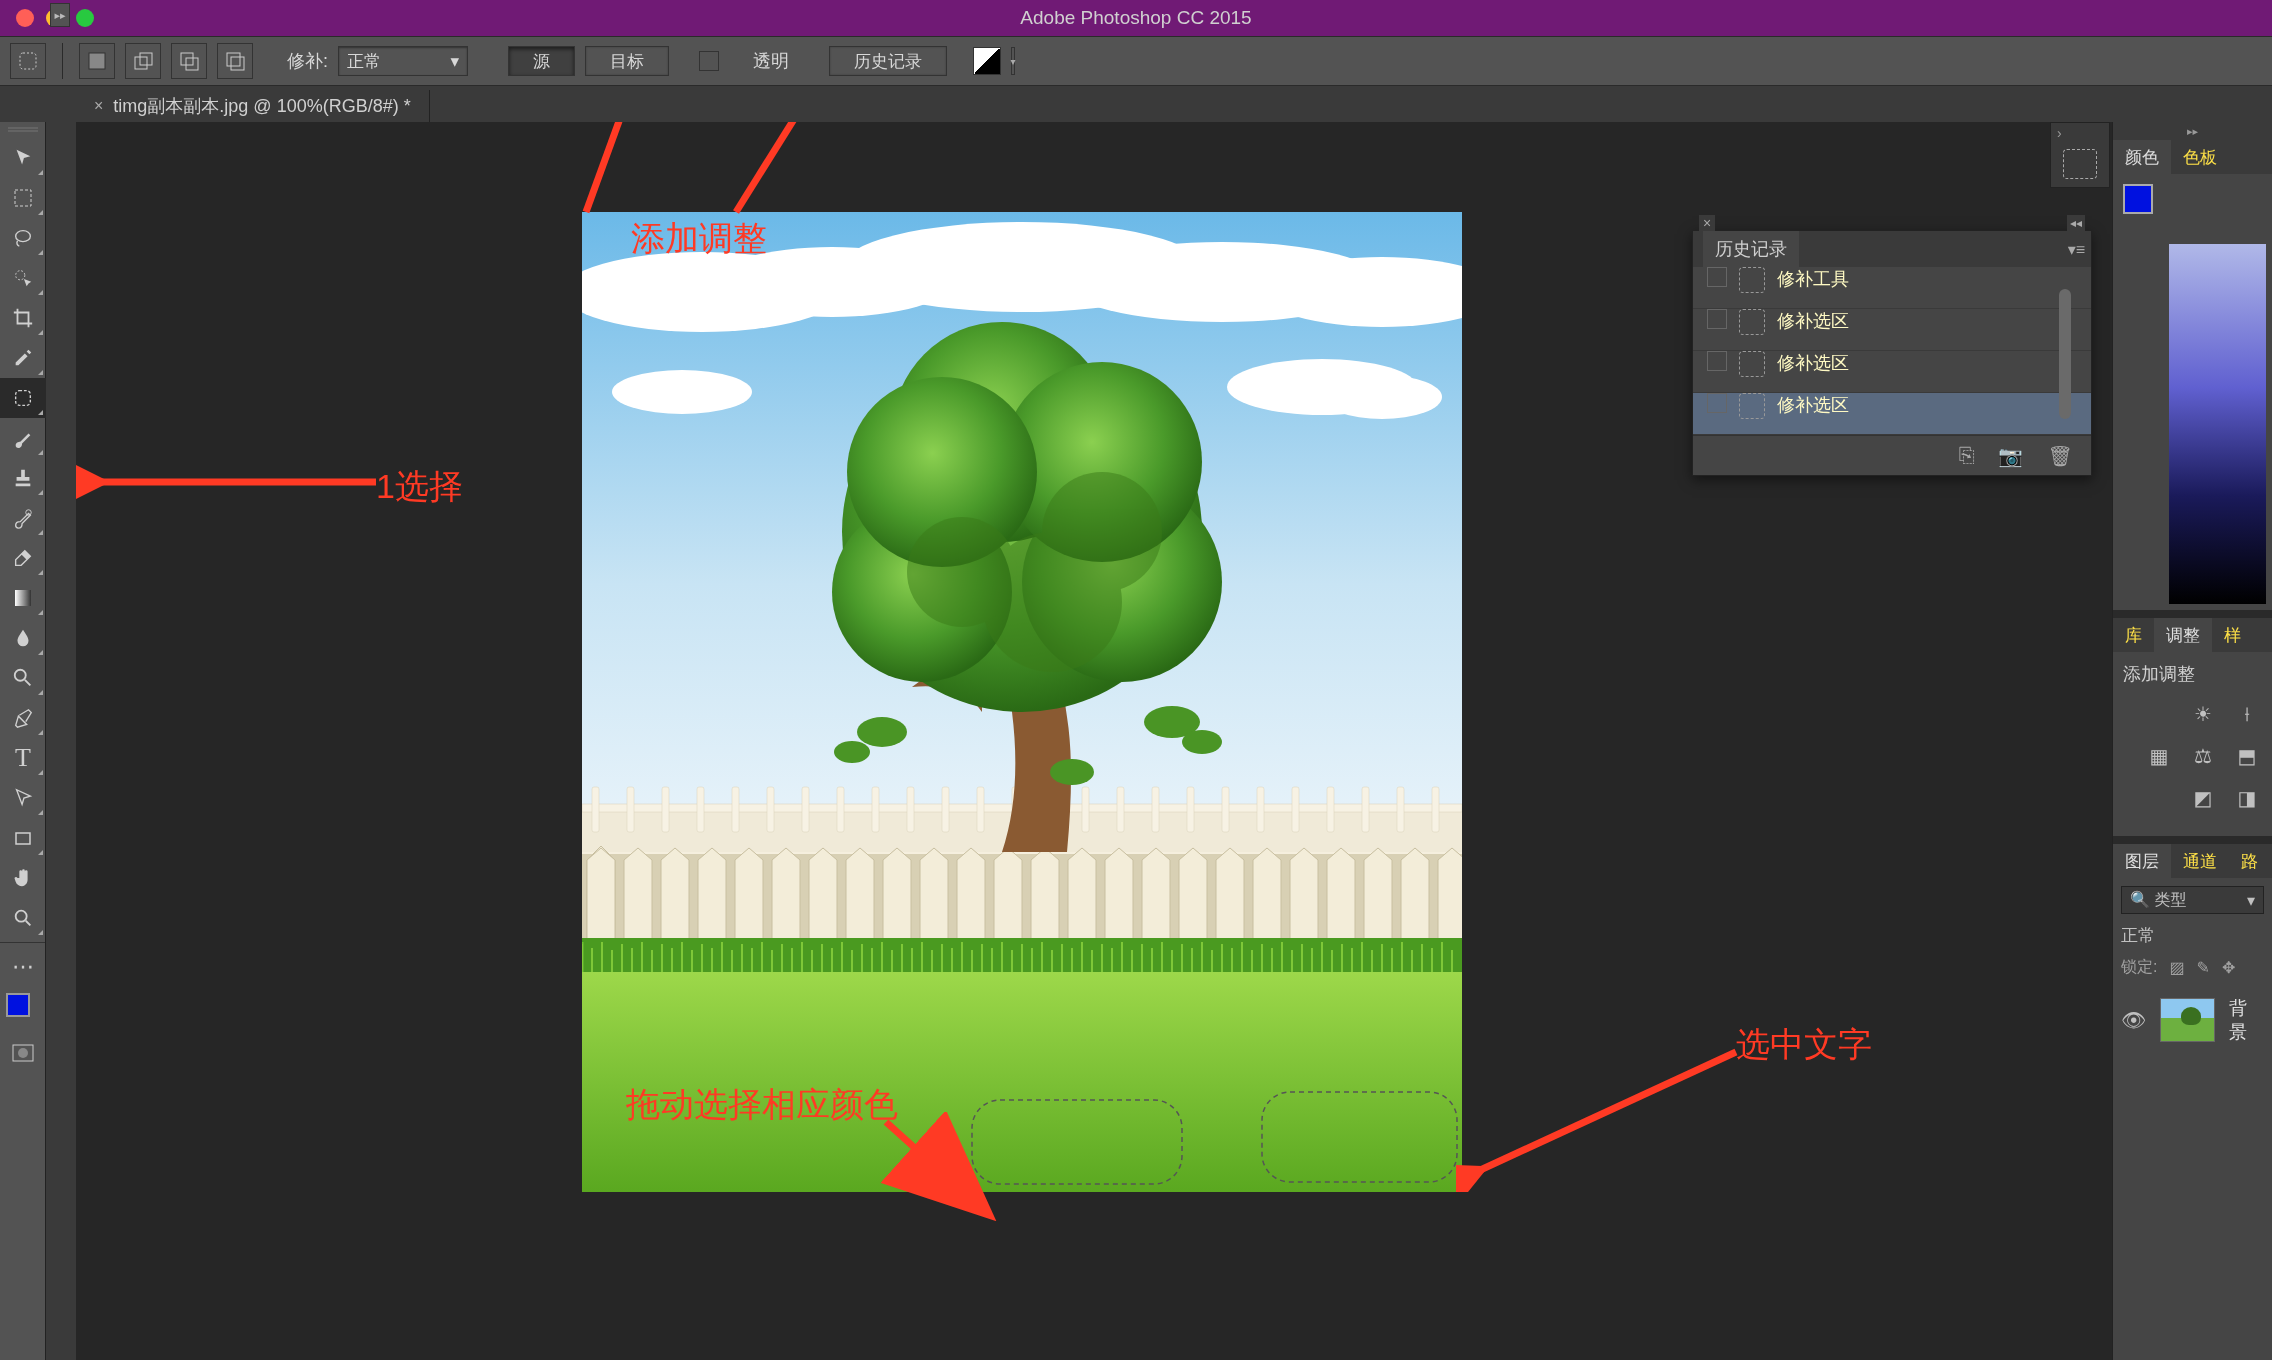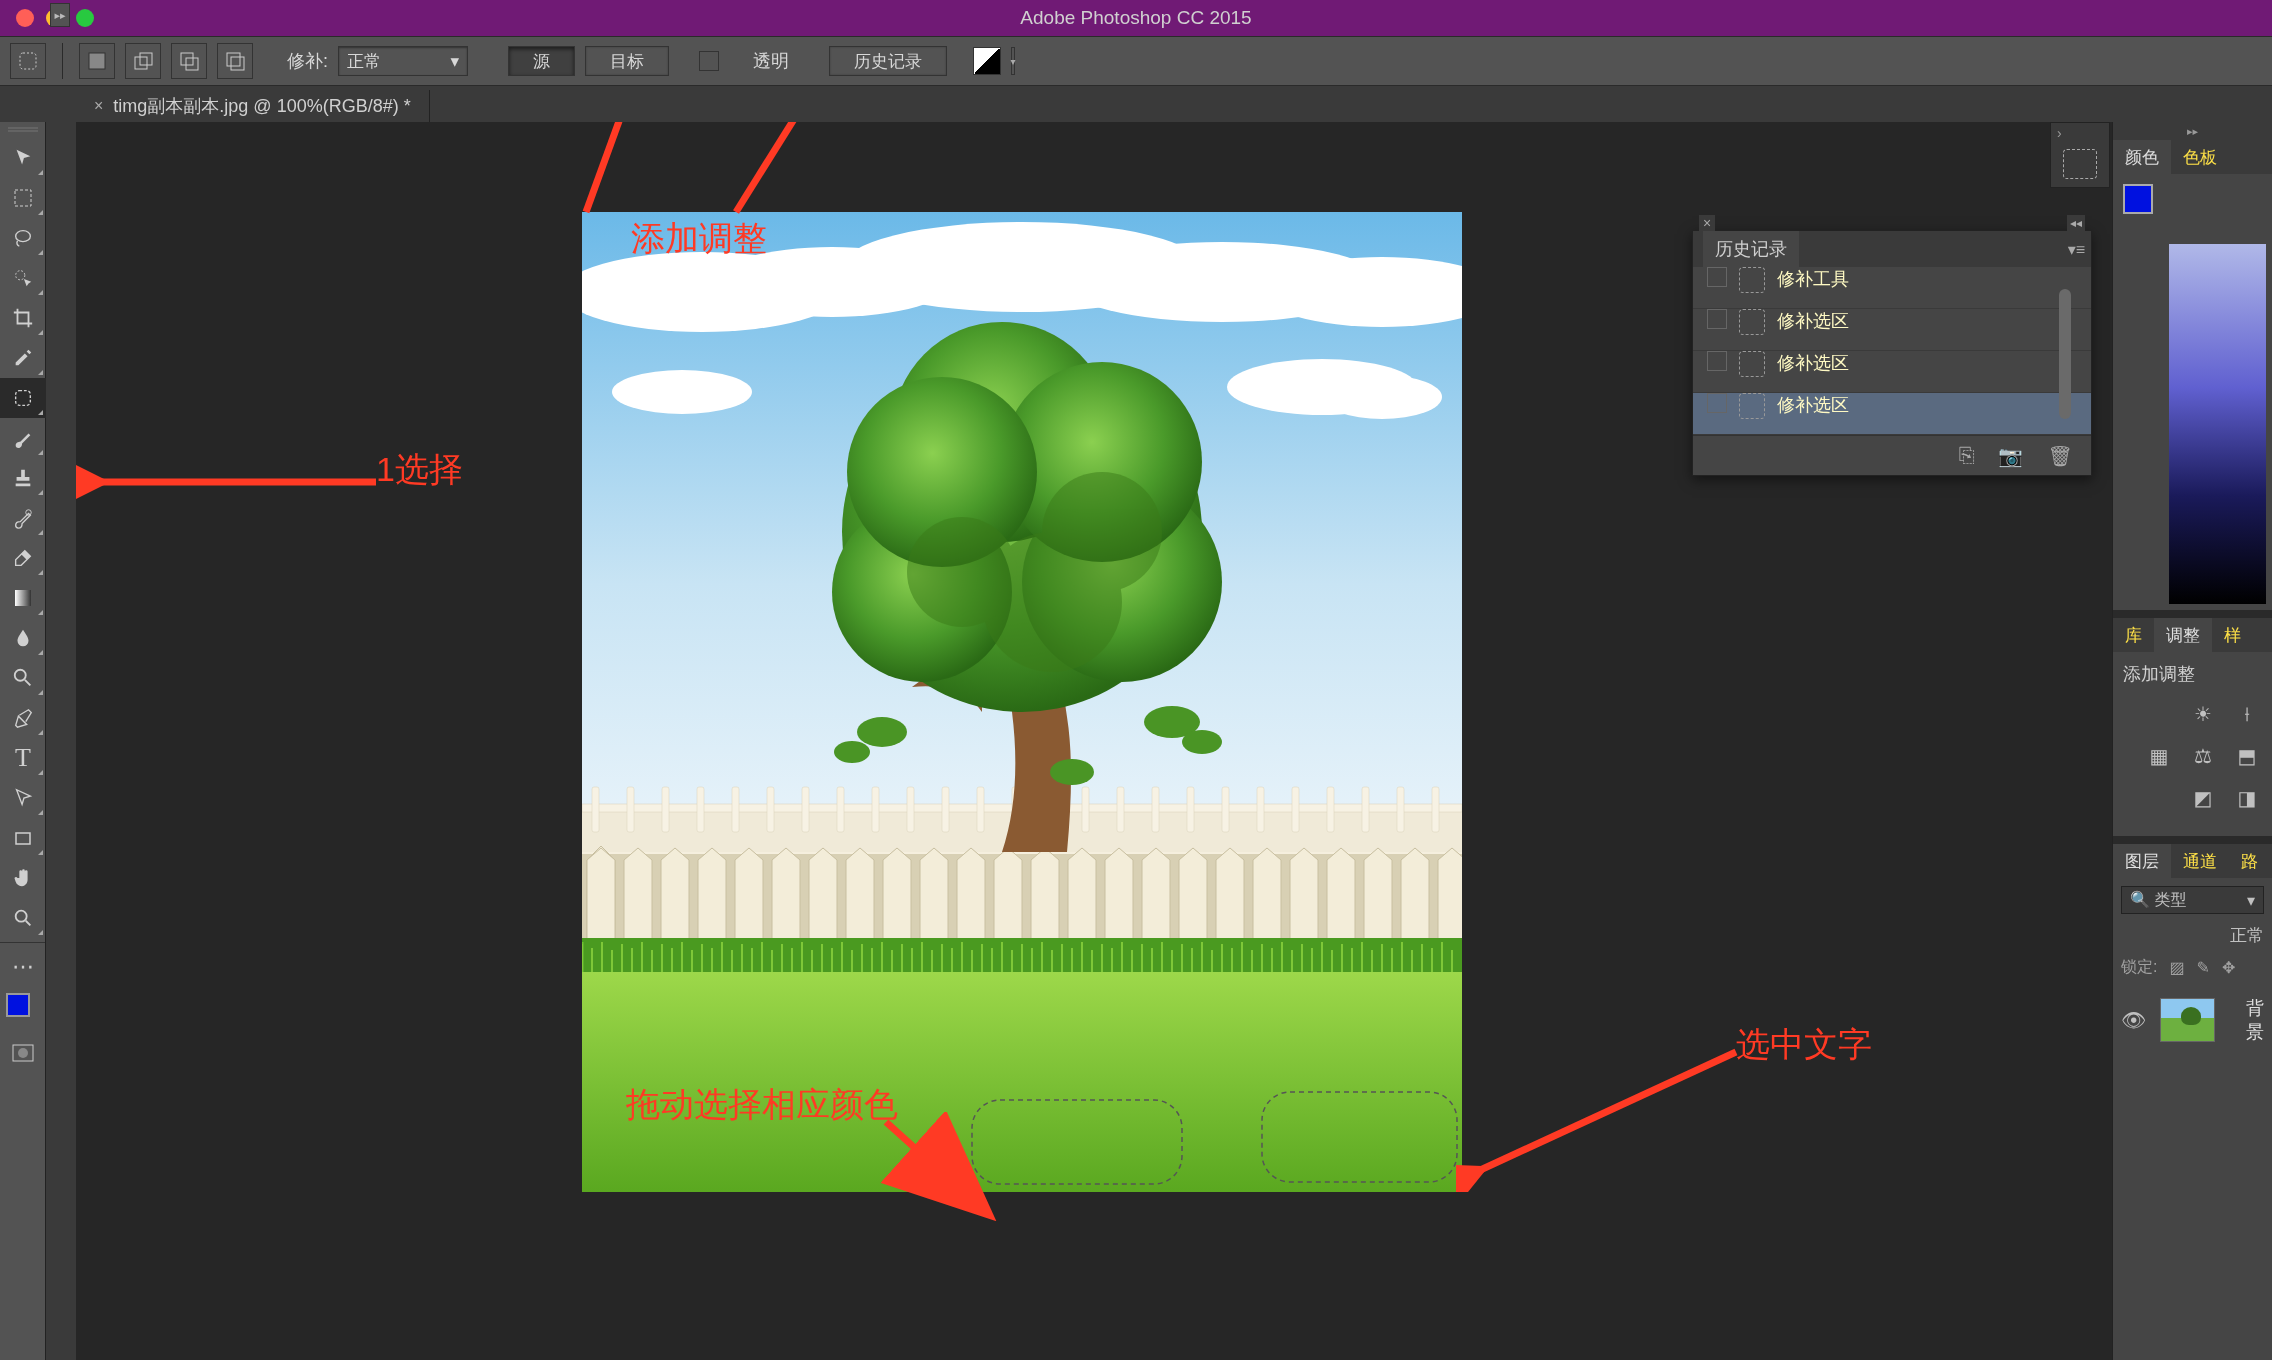--- a/index.html
+++ b/index.html
@@ -76,21 +76,21 @@
 .dock-tab.active { background: #454545; color: #e0e0e0; }
 .color-panel { padding: 10px; height: 70px; display: flex; }
 .small-fg-swatch { width: 30px; height: 30px; background: #0011e0; border: 2px solid #aaa; }
 .gradient-area { height: 360px; background: linear-gradient(180deg, #b0b8e8, #6060d0 40%, #1a1a5a 70%, #000); margin: 0 6px 6px 56px; position: relative; }
 .section-divider { height: 8px; background: #2a2a2a; }
 .adjustments { padding: 10px; }
 .adj-label { color: #d0d0d0; font-size: 18px; margin-bottom: 14px; }
 .adj-icons-row { display: flex; gap: 14px; margin-bottom: 14px; justify-content: flex-end; }
 .adj-icon { width: 30px; height: 28px; color: #c0c0c0; display: flex; align-items: center; justify-content: center; font-size: 20px; }
 .layers-tabs { display: flex; height: 34px; background: #3a3a3a; }
-.layers-body { padding: 8px; text-align: right; }
+.layers-body { padding: 8px; }
 .layer-dropdown { height: 28px; background: #3a3a3a; border: 1px solid #222; color: #c0c0c0; font-size: 16px; display: flex; align-items: center; padding: 0 8px; margin-bottom: 10px; justify-content: space-between; }
 .layer-mode { color: #c0c0c0; font-size: 17px; margin-bottom: 10px; }
 .lock-row { color: #a0a0a0; font-size: 16px; display: flex; align-items: center; gap: 12px; margin-bottom: 10px; }
 .layer-row { display: flex; align-items: center; gap: 14px; padding: 8px 0; }
 .layer-eye { color: #c0c0c0; font-size: 20px; }
 .layer-thumb { width: 56px; height: 44px; background: linear-gradient(#8ec8f0 45%, #6db040 45%); border: 1px solid #666; position: relative; }
 .layer-thumb::after { content: ''; position: absolute; left: 20px; top: 8px; width: 20px; height: 18px; background: #3a7020; border-radius: 50% 50% 40% 40%; }
 .layer-name { color: #e0e0e0; font-size: 18px; }
 
 
@@ -457,21 +457,21 @@
         <ellipse cx="590" cy="510" rx="28" ry="16"></ellipse>
         <ellipse cx="620" cy="530" rx="20" ry="12"></ellipse>
         <ellipse cx="490" cy="560" rx="22" ry="13"></ellipse>
       </g>
 
       <rect x="390" y="888" width="210" height="84" rx="28" fill="none" stroke="#555" stroke-width="1.5" stroke-dasharray="5 4"></rect>
       <rect x="680" y="880" width="195" height="90" rx="28" fill="none" stroke="#555" stroke-width="1.5" stroke-dasharray="5 4"></rect>
     </svg>
   </div>
 
-  <div class="anno-text" style="left:300px; top:325px;">1选择</div>
+  <div class="anno-text" style="left:300px; top:342px;">1选择</div>
   <svg class="anno-arrow" style="left:0px; top:340px;" width="310" height="40">
     <defs>
         <marker id="ah1" markerWidth="16" markerHeight="14" refX="2" refY="7" orient="auto">
           <path d="M14 0 L0 7 L14 14 z" fill="#ff3a24"></path>
         </marker>
       </defs>
     <line x1="300" y1="20" x2="20" y2="20" stroke="#ff3a24" stroke-width="7" marker-end="url(#ah1)"></line>
   </svg>
 
   <div class="anno-text" style="left:555px; top:94px;">添加调整</div>

